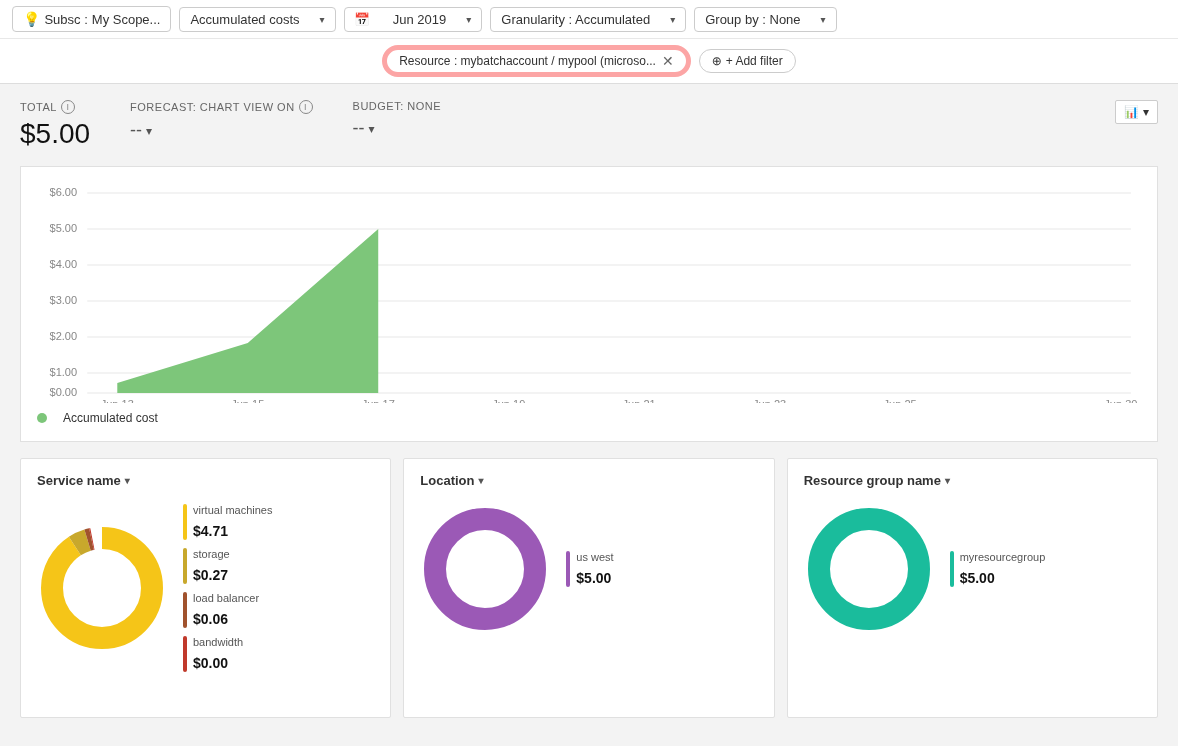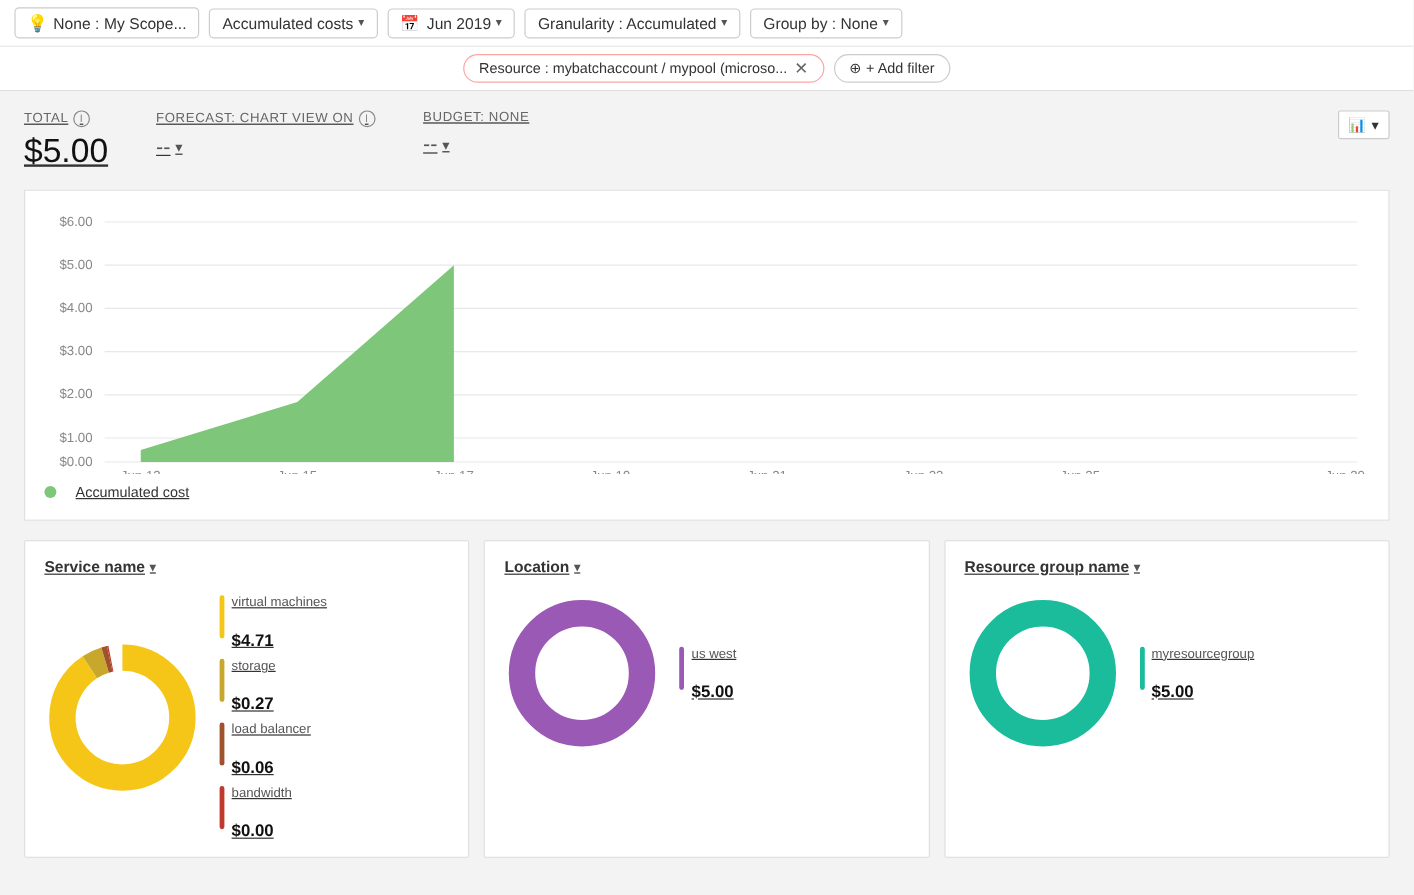--- a/index.html
+++ b/index.html
@@ -28,40 +28,40 @@
     .filter-pill {
       display: flex;
       align-items: center;
       border: 1px solid #ccc;
       border-radius: 4px;
       padding: 4px 10px;
       background: #fff;
       cursor: pointer;
       font-size: 13px;
       white-space: nowrap;
-      gap: 4px;
+      gap: 20px;
     }
     .filter-pill .chevron { font-size: 10px; color: #555; }
     .filter-pill .icon { color: #555; margin-right: 2px; }
     .scope-pill {
       background: #fff;
       border: 1px solid #ccc;
       border-radius: 4px;
       padding: 4px 10px;
       cursor: pointer;
       font-size: 13px;
       display: flex;
       align-items: center;
       gap: 4px;
     }
     .scope-icon { color: #ffc107; font-size: 14px; }
     .filter-resource-pill {
       display: flex;
       align-items: center;
-      border: 1px solid #fca5a5;
+      border: 5px solid #fca5a5;
       border-radius: 16px;
       padding: 4px 12px;
       background: #fff;
       font-size: 12px;
       gap: 6px;
     }
     .filter-resource-pill .close-btn {
       cursor: pointer;
       color: #666;
       font-size: 14px;
@@ -75,21 +75,20 @@
       padding: 4px 12px;
       background: #fff;
       cursor: pointer;
       font-size: 12px;
       gap: 4px;
     }
 
     .main-content {
       padding: 16px 20px;
       background: #f3f3f3;
-      text-decoration: underline;
     }
 
     .stats-row {
       display: flex;
       align-items: flex-start;
       gap: 40px;
       margin-bottom: 16px;
       position: relative;
     }
     .stat-block { display: flex; flex-direction: column; }
@@ -204,21 +203,21 @@
     }
     .legend-list {
       display: flex;
       flex-direction: column;
       gap: 8px;
       font-size: 11px;
     }
     .legend-item {
       display: flex;
       flex-direction: column;
-      gap: 17px;
+      gap: 7px;
     }
     .legend-item-label {
       color: #555;
       font-size: 11px;
     }
     .legend-item-value {
       font-size: 14px;
       font-weight: 600;
       color: #111;
     }
@@ -243,21 +242,21 @@
     .axis-label { font-size: 11px; fill: #888; }
     .area-fill { fill: #7dc67a; }
   </style>
 </head>
 <body>
 
 <div class="top-bar">
   <div class="top-bar-row1">
     <div class="scope-pill">
       <span class="scope-icon">💡</span>
-      <span>None :</span>
+      <span>Subsc :</span>
       <span>My Scope...</span>
     </div>
 
     <div class="filter-pill">
       <span>Accumulated costs</span>
       <span class="chevron">▾</span>
     </div>
 
     <div class="filter-pill">
       <span class="icon">📅</span>

